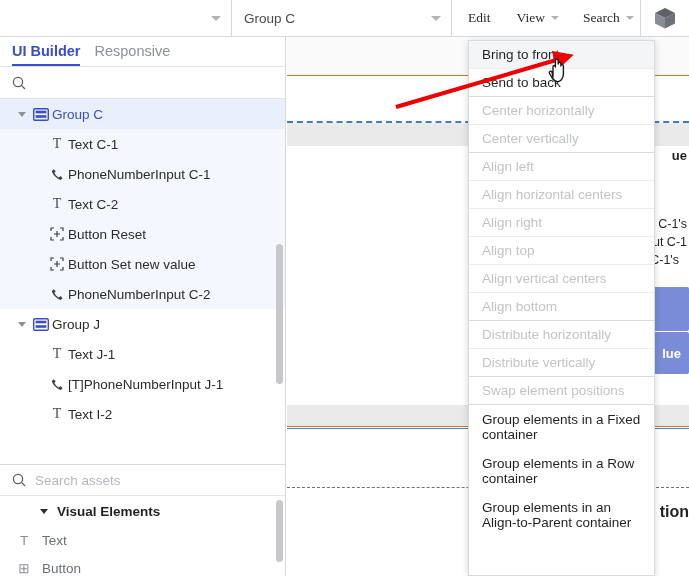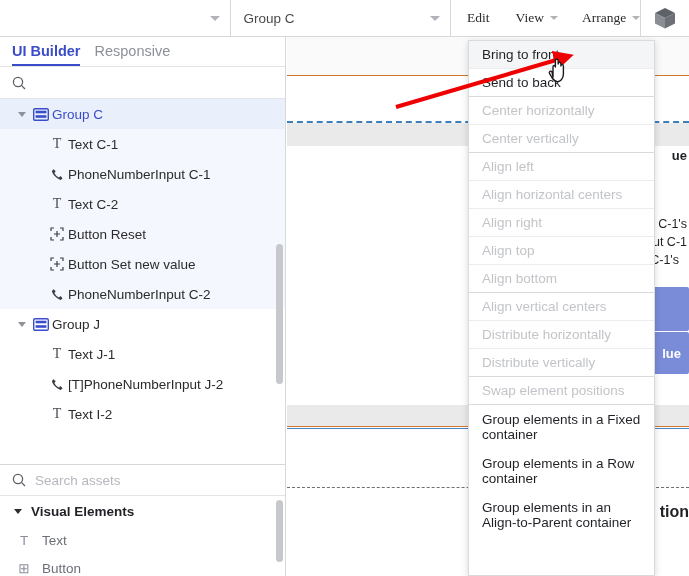--- a/index.html
+++ b/index.html
@@ -115,22 +115,23 @@
   }
   .assets-search input {
     border: none; outline: none; font-size: 13.5px; background: transparent;
     flex: 1; color: #2b2b2b; font-family: "Liberation Sans", sans-serif;
   }
   .assets-search input::placeholder { color: #b4b7bd; }
 
   .palette { position: relative; height: 80px; background: #fff; overflow: hidden; }
   .pal-section {
     height: 30px; display: flex; align-items: center; gap: 9px;
-    padding-left: 14px; font-size: 13.5px; font-weight: bold; color: #1f2125;
+    padding-left: 24px; font-size: 13.5px; font-weight: bold; color: #1f2125;
     cursor: pointer;
+    margin-left: 16px;
   }
   .pal-section i.tri {
     width: 0; height: 0;
     border-left: 4.5px solid transparent; border-right: 4.5px solid transparent;
     border-top: 5.5px solid #2b2d31;
   }
   .pal-item {
     height: 28px; display: flex; align-items: center; gap: 8px;
     padding-left: 14px; font-size: 13.5px; color: #6b6f77; cursor: pointer;
   }
@@ -215,21 +216,21 @@
     </div>
     <div class="tb-actions">
       <div class="tb-btn">
         <span>Edit</span>
       </div>
       <div class="tb-btn has-caret">
         <span>View</span>
         <span class="caret-xs"></span>
       </div>
       <div class="tb-btn has-caret">
-        <span>Arrange</span>
+        <span>Search</span>
         <span class="caret-xs"></span>
       </div>
     </div>
     <div class="tb-cube">
       <svg width="22" height="23" viewBox="0 0 22 23">
         <polygon points="11,1 21,6 11,11 1,6" fill="#5e6168"></polygon>
         <polygon points="1,6 11,11 11,21.5 1,16.5" fill="#8a8d94"></polygon>
         <polygon points="21,6 11,11 11,21.5 21,16.5" fill="#6d7078"></polygon>
       </svg>
     </div>
@@ -359,21 +360,21 @@
             <span class="ticon" style="font-family:'Liberation Serif',serif;font-size:14px;">T</span>
             <span class="tlabel">Text J-1</span>
           </div>
           <div class="tnode child plain">
             <span class="twist" style="margin-left: 30px;"></span>
             <span class="ticon">
               <svg width="13" height="13" viewBox="0 0 13 13">
                 <path d="M2.6,1.2 L4.7,3.3 L3.4,4.9 C4.1,6.6 6.2,8.7 7.9,9.5 L9.5,8.1 L11.6,10.2 L9.8,11.9 C6.6,11.6 1.2,6.2 0.9,3 Z" fill="#3c3f46"></path>
               </svg>
             </span>
-            <span class="tlabel">[T]PhoneNumberInput J-2</span>
+            <span class="tlabel">[T]PhoneNumberInput J-1</span>
           </div>
           <div class="tnode child plain">
             <span class="twist" style="margin-left: 30px;"></span>
             <span class="ticon" style="font-family:'Liberation Serif',serif;font-size:14px;">T</span>
             <span class="tlabel">Text I-2</span>
           </div>
         </div>
       <div class="tree-scroll"></div>
     </div>
 
@@ -404,22 +405,22 @@
 
   <div class="ctxmenu" id="ctx-host">
       <div class="mi hover">Bring to front</div>
       <div class="mi sep-strong">Send to back</div>
       <div class="mi disabled">Center horizontally</div>
       <div class="mi disabled sep-strong">Center vertically</div>
       <div class="mi disabled">Align left</div>
       <div class="mi disabled">Align horizontal centers</div>
       <div class="mi disabled">Align right</div>
       <div class="mi disabled">Align top</div>
+      <div class="mi disabled">Align vertical centers</div>
       <div class="mi disabled sep-strong">Align bottom</div>
-      <div class="mi disabled">Align vertical centers</div>
       <div class="mi disabled">Distribute horizontally</div>
       <div class="mi disabled sep-strong">Distribute vertically</div>
       <div class="mi disabled sep-strong">Swap element positions</div>
       <div class="mi multi">Group elements in a Fixed container</div>
       <div class="mi multi">Group elements in a Row container</div>
       <div class="mi multi">Group elements in an Align-to-Parent container</div>
     </div>
 
   <svg class="overlay" width="689" height="576">
     <defs>

